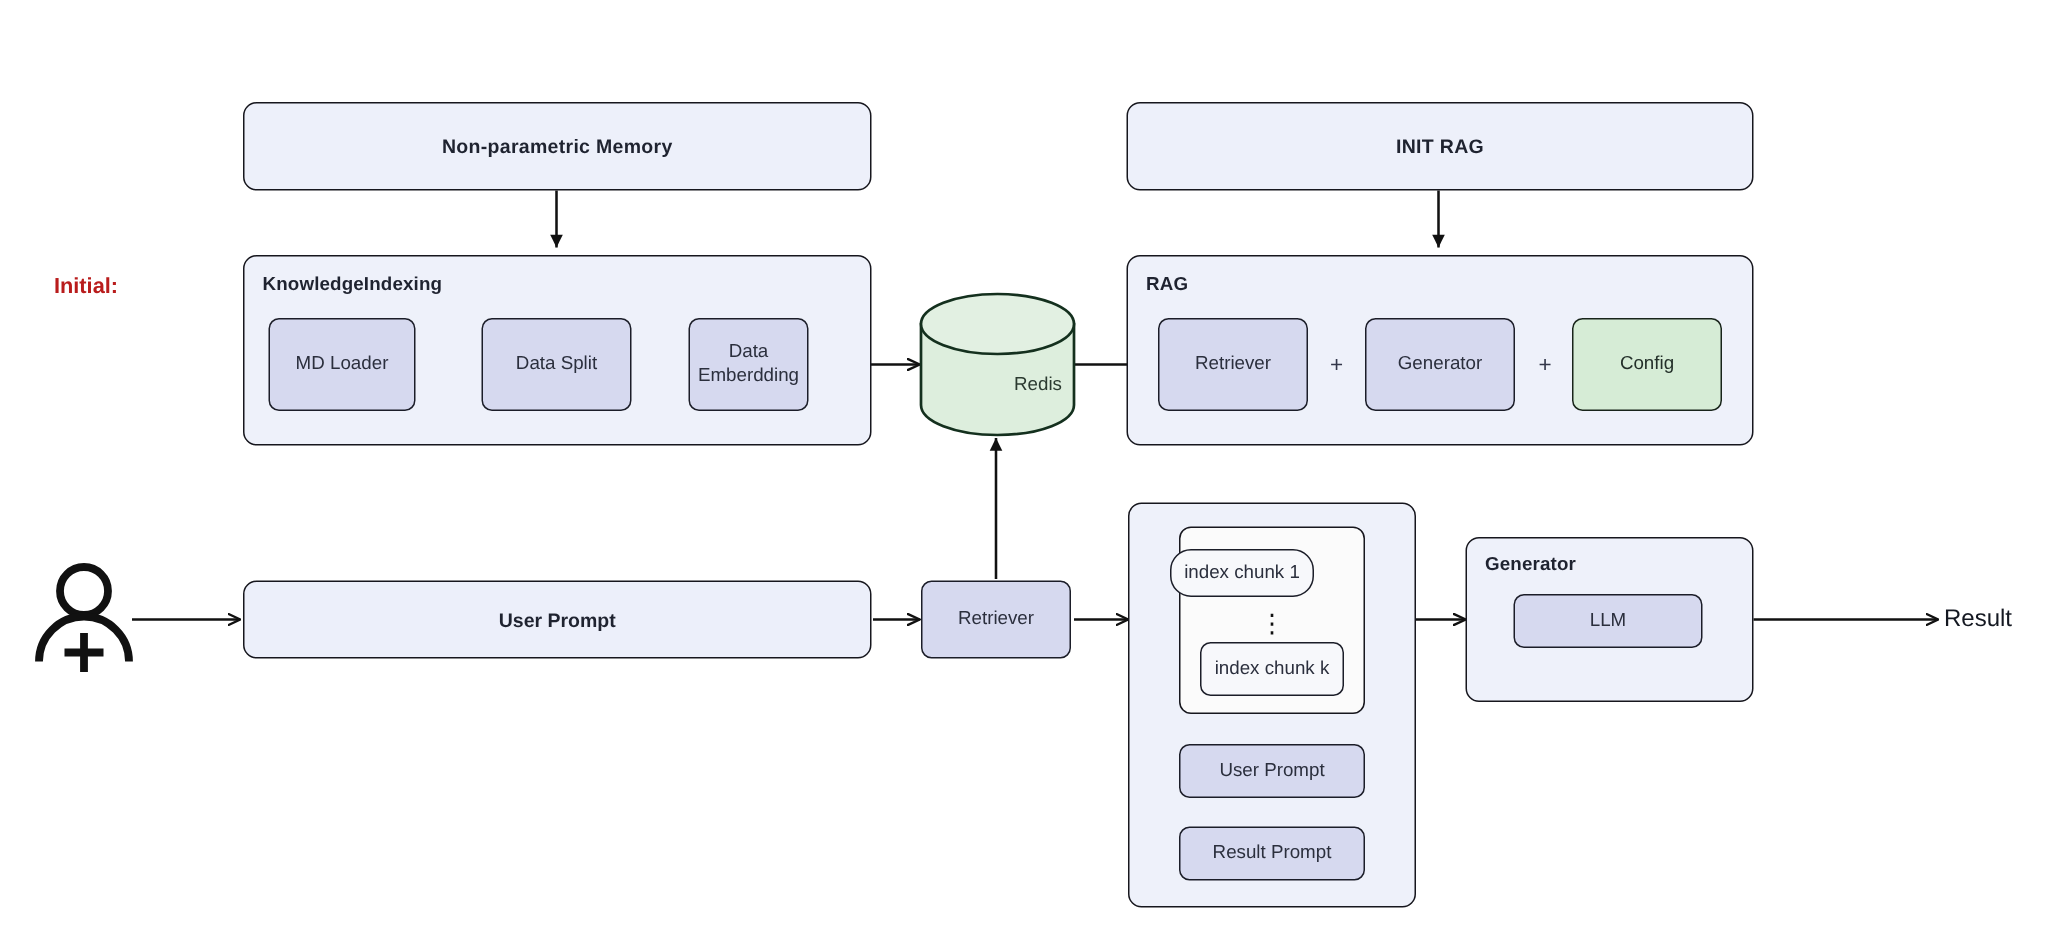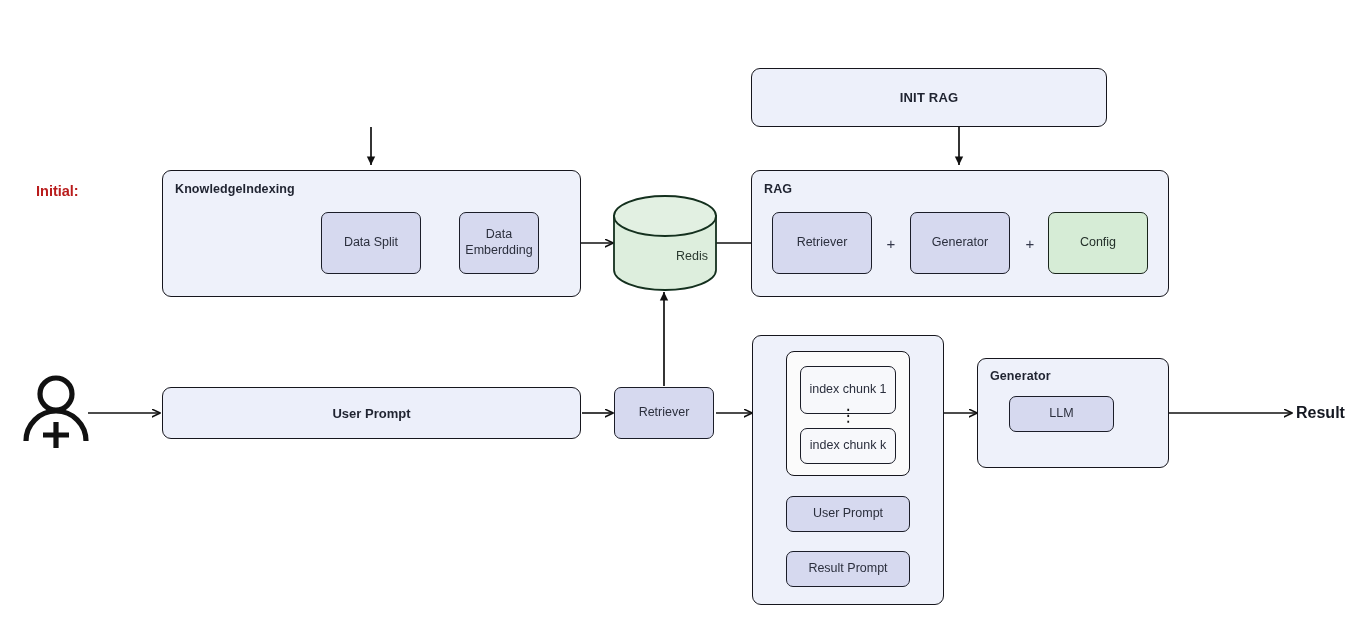--- a/index.html
+++ b/index.html
@@ -76,21 +76,21 @@
   .dots{
     position:absolute;
     color:#111;
     font-size:17px;
     line-height:1;
     display:flex;align-items:center;justify-content:center;
     letter-spacing:0;
   }
   .result-label{
     position:absolute;
-    font-size:16px;font-weight:bold;color:#141821;
+    font-size:16px;font-weight:normal;color:#141821;
     white-space:nowrap;
   }
   .side-label{
     position:absolute;
     font-size:14.5px;font-weight:bold;color:#b91c1c;
     white-space:nowrap;
   }
   .cyl-label{
     position:absolute;
     font-size:12.5px;color:#2b3a30;
@@ -152,29 +152,35 @@
     </g>
 
     <g>
       <path d="M614,216 L614,270 A51,20 0 0 0 716,270 L716,216 Z" fill="#ddeedd" stroke="#14301e" stroke-width="1.8"></path>
       <ellipse cx="665" cy="216" rx="51" ry="20" fill="#e2f0e2" stroke="#14301e" stroke-width="1.8"></ellipse>
     </g>
   </svg>
 
   <div class="side-label" style="left:36px;top:183px;">Initial:</div>
 
-
-  <div class="abs hdr-box" style="left:751px;top:68px;width:356px;height:59px;">
+  <div class="abs hdr-box" style="left:162px;top:68px;width:419px;height:59px;">
+    <span class="t">Non-parametric Memory</span>
+  </div>
+
+  <div class="abs hdr-box" style="left:751px;top:68px;width:418px;height:59px;">
     <span class="t">INIT RAG</span>
   </div>
 
   <div class="abs panel" style="left:162px;top:170px;width:419px;height:127px;">
     <div class="grp-label" style="left:12px;top:11px;">KnowledgeIndexing</div>
   </div>
 
+  <div class="abs node" style="left:179px;top:212px;width:98px;height:62px;">
+    <span>MD Loader</span>
+  </div>
 
   <div class="abs node" style="left:321px;top:212px;width:100px;height:62px;">
     <span>Data Split</span>
   </div>
 
   <div class="abs node" style="left:459px;top:212px;width:80px;height:62px;flex-direction:column;">
     <span>Data</span>
     <span>Emberdding</span>
   </div>
 
@@ -207,21 +213,21 @@
   </div>
 
   <div class="abs node" style="left:614px;top:387px;width:100px;height:52px;">
     <span>Retriever</span>
   </div>
 
   <div class="abs panel" style="left:752px;top:335px;width:192px;height:270px;"></div>
 
   <div class="abs chunkwrap" style="left:786px;top:351px;width:124px;height:125px;"></div>
 
-  <div class="abs node white" style="left:800px;top:366px;width:96px;height:48px;">
+  <div class="abs node white" style="left:780px;top:366px;width:96px;height:32px;border-radius:14px;">
     <span>index chunk 1</span>
   </div>
 
   <div class="dots" style="left:836px;top:404px;width:24px;height:22px;">⋮</div>
 
   <div class="abs node white" style="left:800px;top:428px;width:96px;height:36px;">
     <span>index chunk k</span>
   </div>
 
   <div class="abs node" style="left:786px;top:496px;width:124px;height:36px;">
@@ -229,20 +235,20 @@
   </div>
 
   <div class="abs node" style="left:786px;top:551px;width:124px;height:36px;">
     <span>Result Prompt</span>
   </div>
 
   <div class="abs panel" style="left:977px;top:358px;width:192px;height:110px;">
     <div class="grp-label" style="left:12px;top:10px;">Generator</div>
   </div>
 
-  <div class="abs node" style="left:1009px;top:396px;width:105px;height:36px;">
+  <div class="abs node" style="left:1009px;top:396px;width:126px;height:36px;">
     <span>LLM</span>
   </div>
 
   <div class="result-label" style="left:1296px;top:404px;">Result</div>
 
 
 </div>
 
 </body></html>

